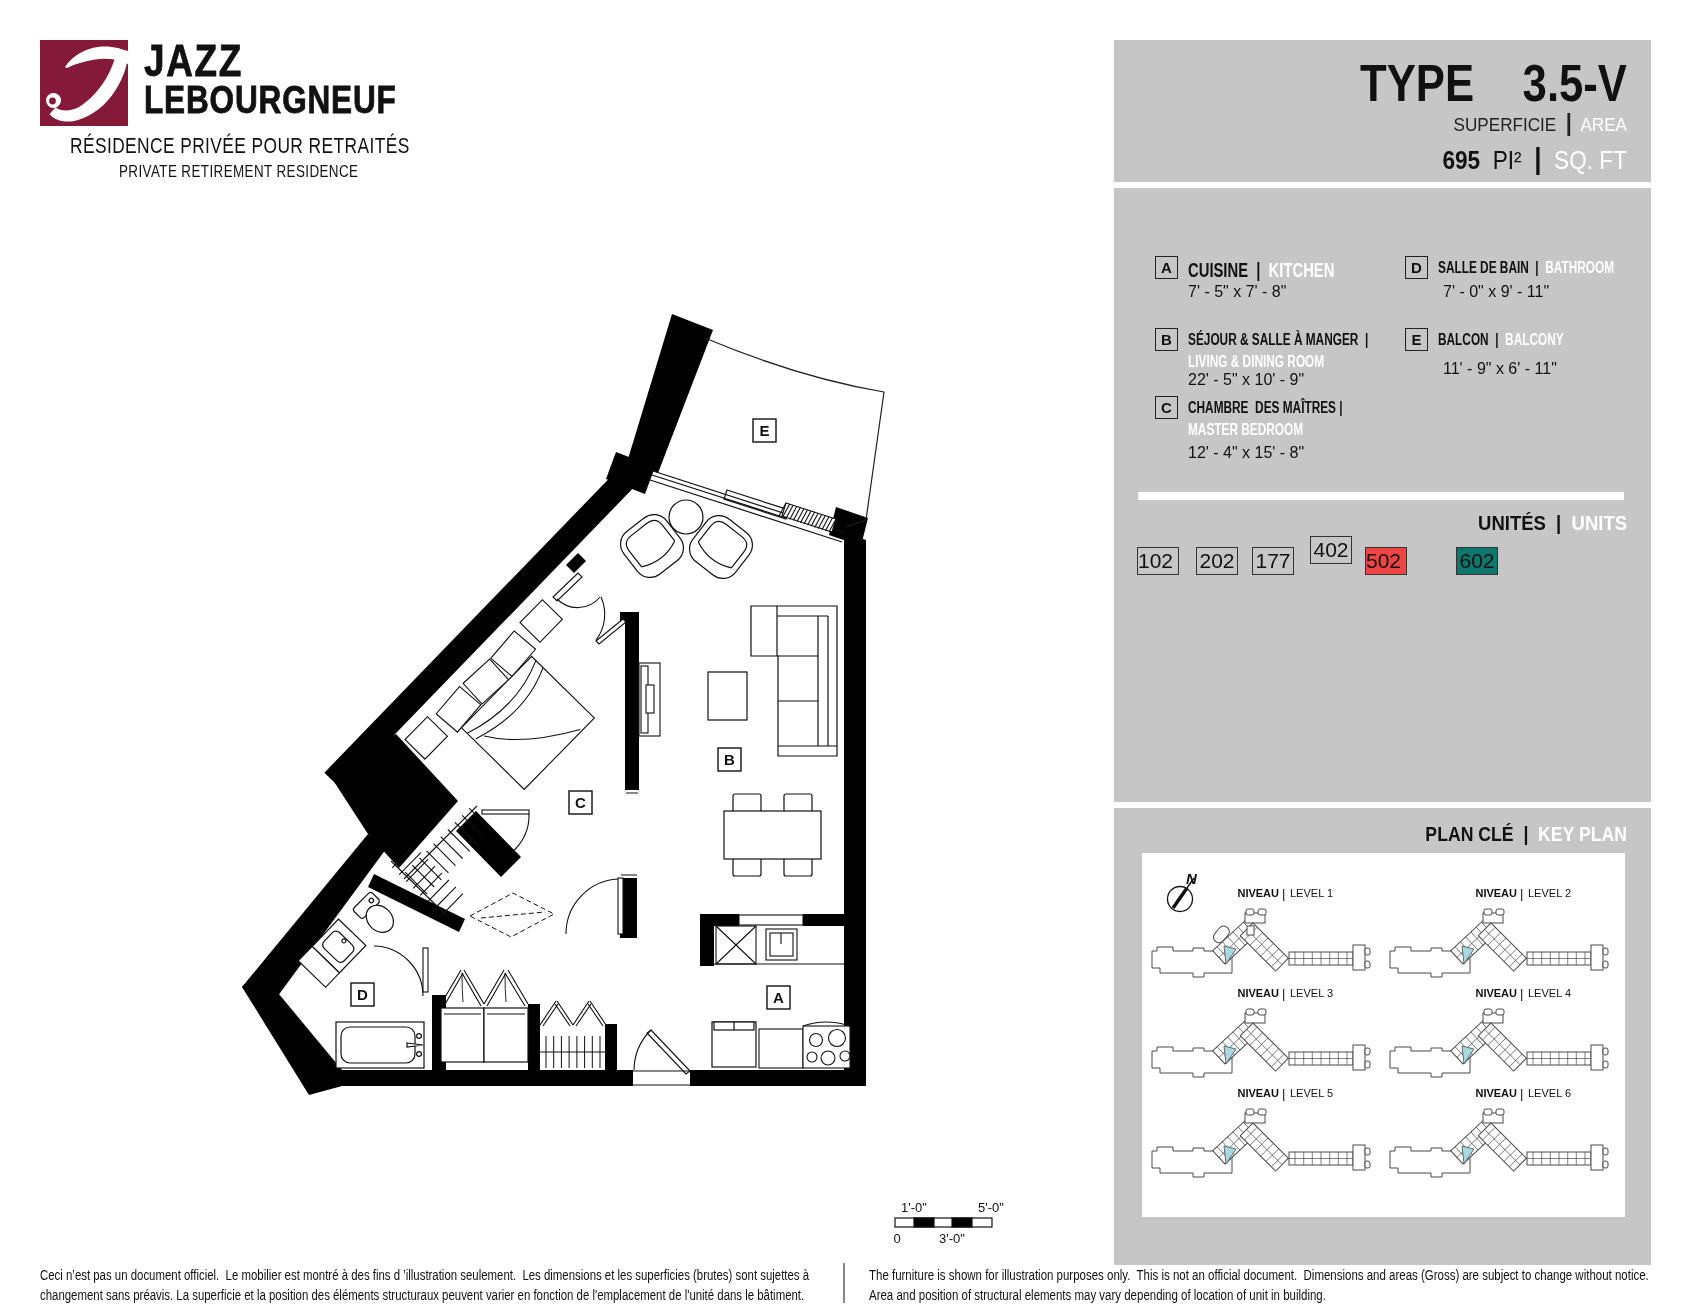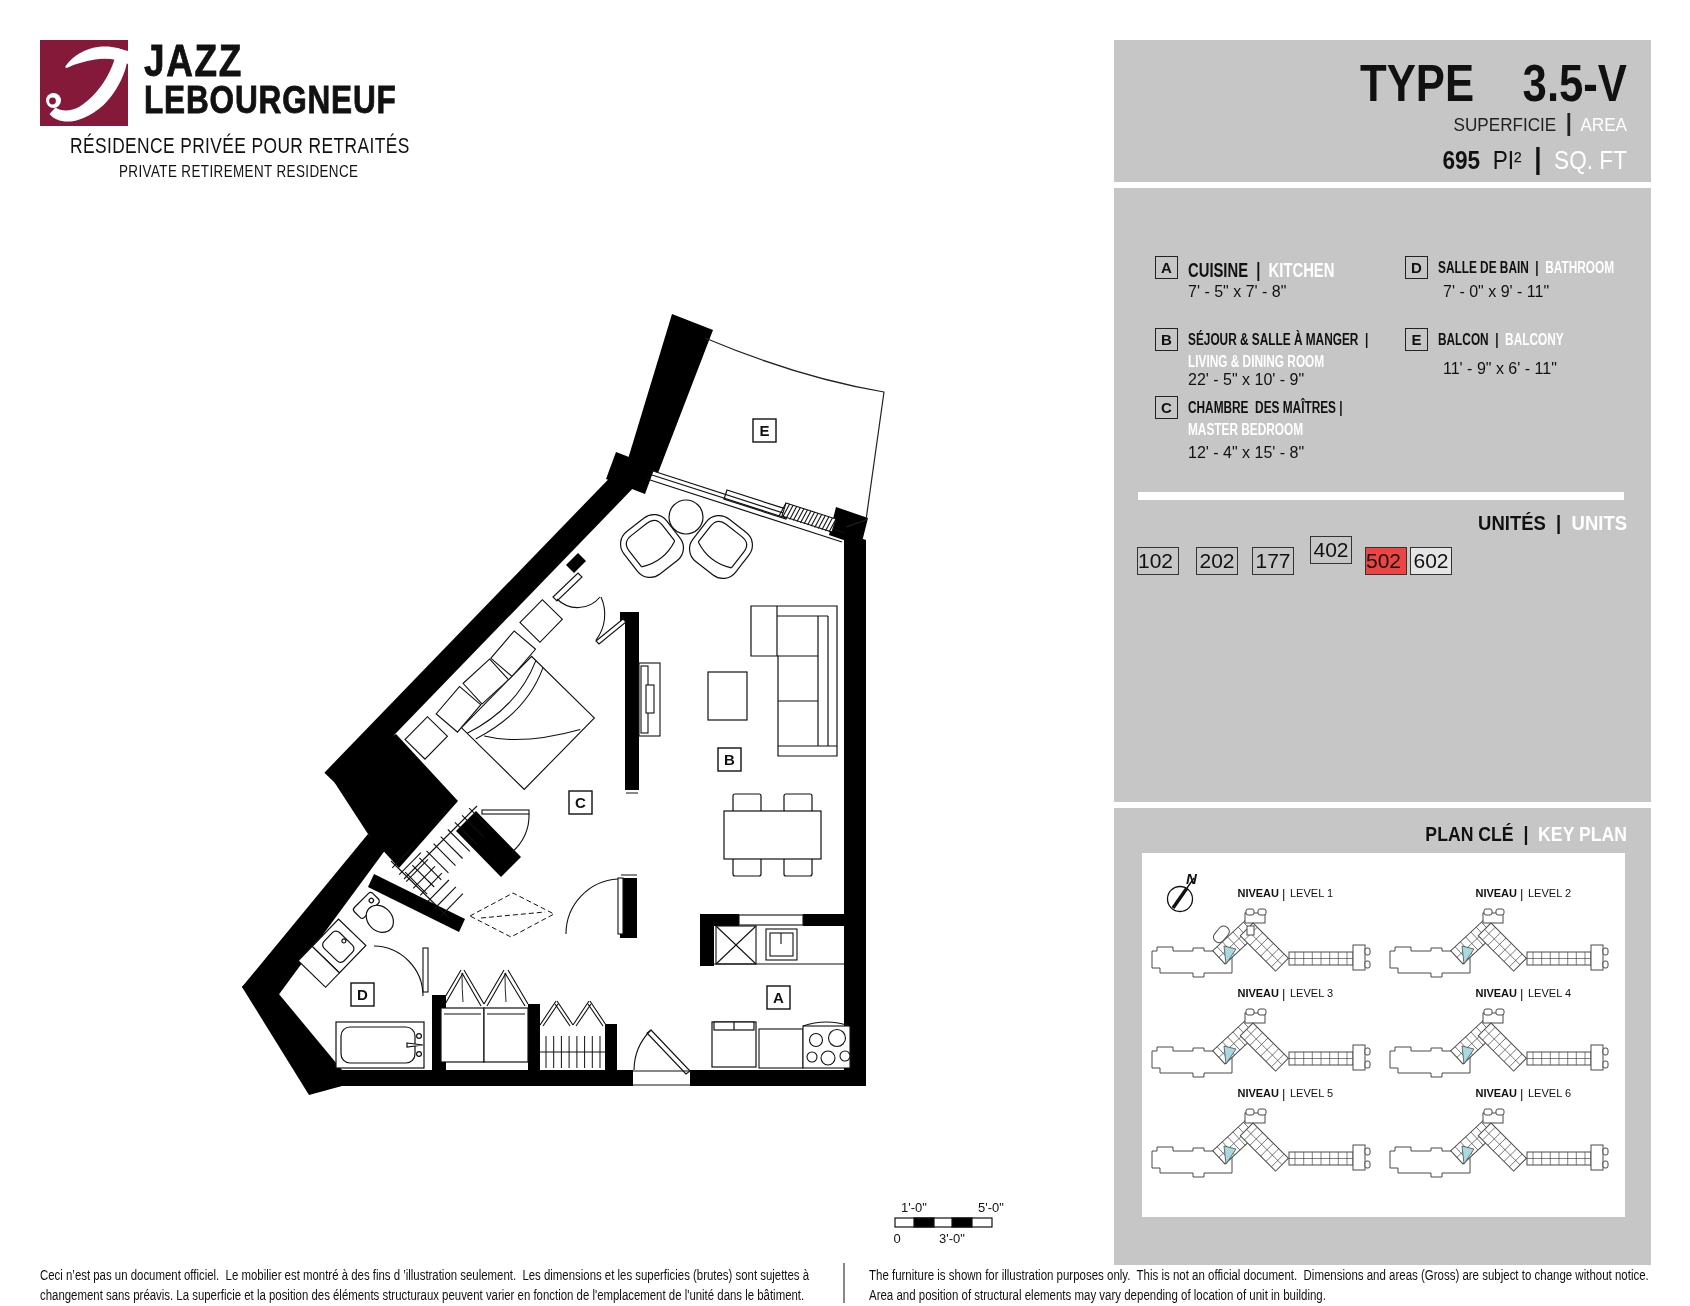--- a/index.html
+++ b/index.html
@@ -65,21 +65,21 @@
 
 <div class="abs" style="left:1138px;top:492px;width:486px;height:8px;background:#fff"></div>
 
 <div class="abs dk" style="left:1114px;top:511px;width:513px;text-align:right;font-size:21px;font-weight:bold;transform:scaleX(0.88);transform-origin:right top">UNITÉS&nbsp; | <span class="wt">&nbsp;UNITS</span></div>
 
 <div class="abs" style="left:1137px;top:547px;width:40px;height:26px;background:#c6c6c6;border:1.5px solid #333;font-size:21px;line-height:25px;color:#111">102</div>
 <div class="abs" style="left:1196px;top:547px;width:40px;height:26px;background:#c6c6c6;border:1.5px solid #333;text-align:center;font-size:21px;line-height:25px;color:#111">202</div>
 <div class="abs" style="left:1252px;top:547px;width:40px;height:26px;background:#c6c6c6;border:1.5px solid #333;text-align:center;font-size:21px;line-height:25px;color:#111">177</div>
 <div class="abs" style="left:1310px;top:536px;width:40px;height:26px;background:#c6c6c6;border:1.5px solid #333;text-align:center;font-size:21px;line-height:25px;color:#111">402</div>
 <div class="abs" style="left:1365px;top:547px;width:40px;height:26px;background:#ef4444;border:1.5px solid #333;font-size:21px;line-height:25px;color:#111">502</div>
-<div class="abs" style="left:1410px;top:547px;width:40px;height:26px;background:#e5e5e5;border:1.5px solid #333;text-align:center;font-size:21px;line-height:25px;color:#111">602</div>
+<div class="abs" style="left:1456px;top:547px;width:40px;height:26px;background:#0f766e;border:1.5px solid #333;text-align:center;font-size:21px;line-height:25px;color:#111">602</div>
 
 <div class="abs gray" style="left:1114px;top:808px;width:537px;height:457px"></div>
 
 <div class="abs dk" style="left:1114px;top:822px;width:513px;text-align:right;font-size:21px;font-weight:bold;transform:scaleX(0.84);transform-origin:right top">PLAN CLÉ&nbsp; | <span class="wt">&nbsp;KEY PLAN</span></div>
 
 <div class="abs" style="left:1142px;top:853px;width:483px;height:364px;background:#fff"></div>
 
 <svg class="abs" style="left:1142px;top:853px" width="483" height="364" viewBox="0 0 483 364">
     <g stroke="#111" fill="none" stroke-width="1.3">
       <circle cx="38" cy="46" r="12.5"></circle>

